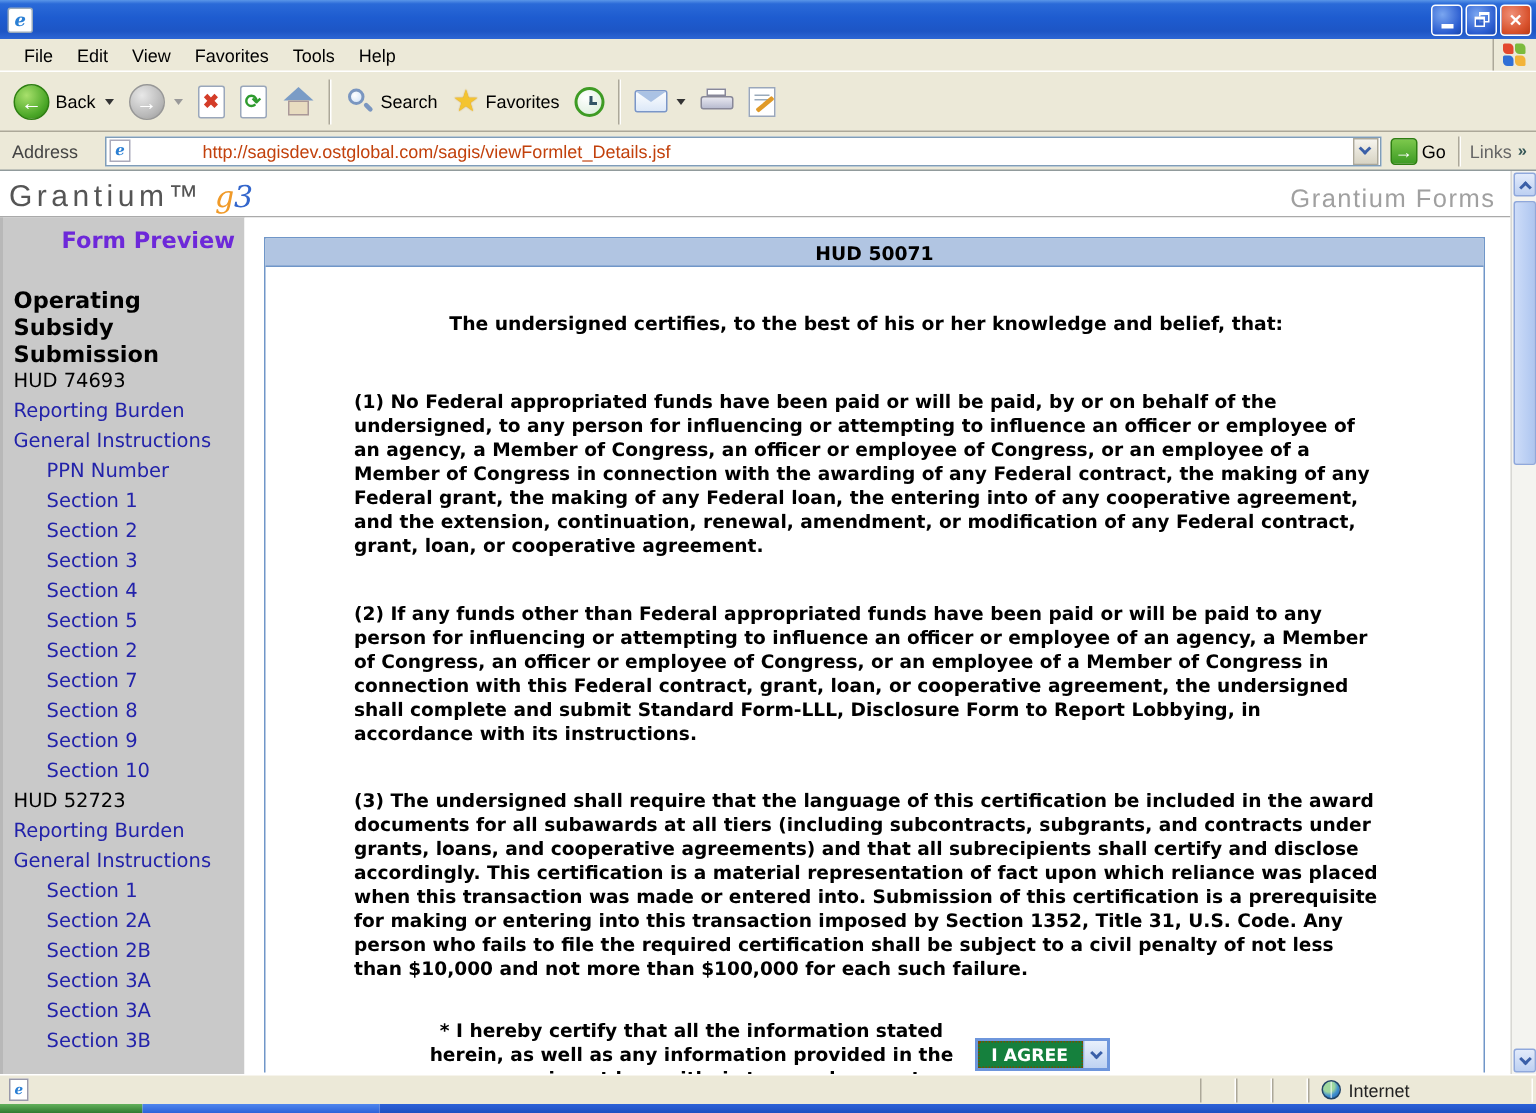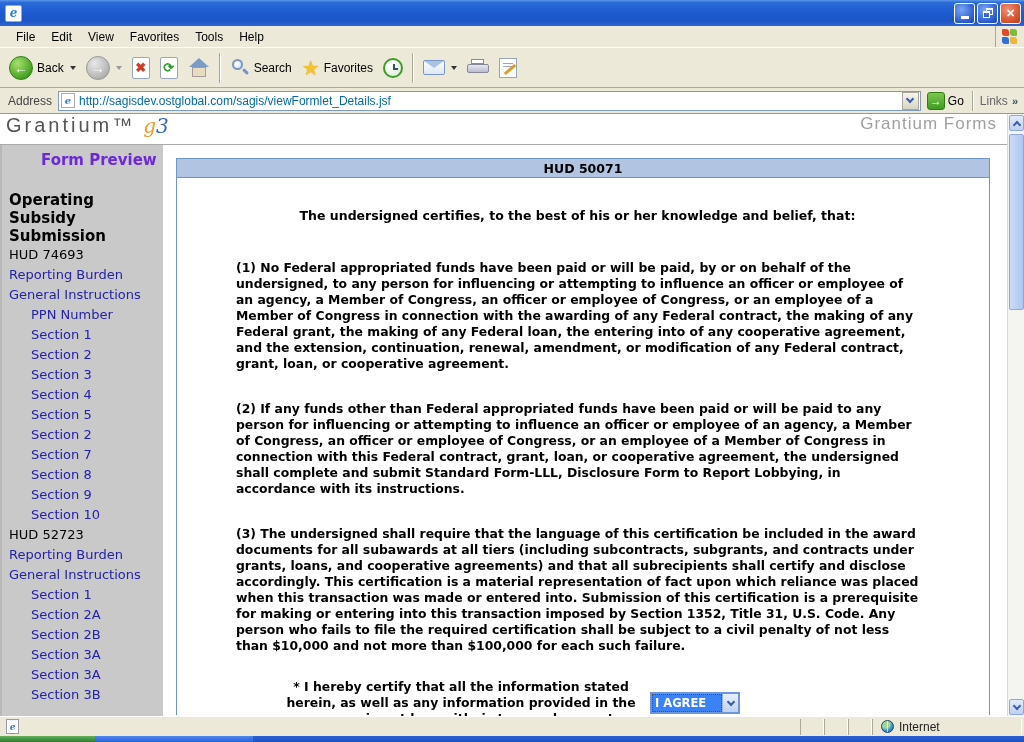--- a/index.html
+++ b/index.html
@@ -73,41 +73,41 @@
   .printer .bodp { position:absolute; top:5px; left:0; width:22px; height:9px; background:linear-gradient(#e8e8f0,#b9bcd0); border:1px solid #889; border-radius:2px; }
   .editpg { position:relative; width:18px; height:20px; background:#fff; border:1px solid #9aa7bb; }
   .editpg .pen { position:absolute; left:3px; top:9px; width:14px; height:3px; background:#E09A28;
     transform:rotate(-40deg); border-radius:1px; }
   .editpg .ln { position:absolute; left:3px; width:10px; height:1px; background:#9ab; }
   .editpg .ln.a{top:4px;} .editpg .ln.b{top:7px;}
 
   
   .addressbar { height:26px; flex:0 0 26px; background:#ECE9D8; border-bottom:1px solid #919B9C;
     display:flex; align-items:center; padding:0 2px 0 8px; font-size:12px; }
-  .addr-label { color:#444; margin-right:6px; }
+  .addr-label { color:#444; margin-right:18px; }
   .addr-input { flex:1; height:20px; background:#fff; border:1px solid #7F9DB9; display:flex; align-items:center; padding:0 1px 0 2px; }
   .addr-favicon { width:14px; height:15px; background:#fff; border:1px solid #aab;
     font:italic bold 10px "DejaVu Serif", serif; color:#2a7fd4; display:flex; align-items:center; justify-content:center; margin-right:4px; }
-  .addr-url { flex:1; font-size:12px; color:#0369a1; white-space:nowrap; overflow:hidden; }
+  .addr-url { flex:1; font-size:12px; color:#c2410c; white-space:nowrap; overflow:hidden;margin-left:44px; }
   .combo-btn { width:17px; height:18px; background:linear-gradient(#f6f4ee,#d8d4c4); border:1px solid #ACA899;
     display:flex; align-items:center; justify-content:center; }
   .go-btn { display:flex; align-items:center; gap:3px; padding:0 6px; height:22px; }
   .go-ico { width:18px; height:18px; border-radius:3px; border:1px solid #2e7f12;
     background:linear-gradient(#7cc84c,#3e9b24); color:#fff; font-weight:bold; font-size:12px;
     display:flex; align-items:center; justify-content:center; }
   .links-sep { width:2px; height:20px; border-left:1px solid #ACA899; border-right:1px solid #fff; margin:0 2px; }
   .links-lbl { color:#666; padding:0 4px; }
   .links-chev { color:#355; font-weight:bold; margin-right:4px; font-size:11px; }
 
   
   .page { flex:1; display:flex; min-height:0; background:#fff; }
   .content-col { flex:1; display:flex; flex-direction:column; min-width:0; }
 
   .brand-header { height:31px; flex:0 0 31px; background:#fff; border-bottom:1px solid #aaa;
-    display:flex; align-items:flex-start; padding:0 10px 1px 6px; }
+    display:flex; align-items:flex-end; padding:0 10px 1px 6px; }
   .brand-word { font-size:20px; color:#555; letter-spacing:3px; }
   .brand-logo { font:italic 20px "DejaVu Serif", serif; margin-left:8px; }
   .brand-logo .g { color:#F09A28; }
   .brand-logo .three { color:#3366CC; }
   .brand-app { margin-left:auto; font-size:17px; color:#A0A0A0; letter-spacing:1px; }
 
   .body-row { flex:1; display:flex; min-height:0; }
 
   
   .sidebar { width:163px; flex:0 0 163px; background:#C9C9C9; border-left:2px solid #b8b8b8;
@@ -122,22 +122,22 @@
   .main { flex:1; background:#fff; overflow:hidden; }
   .panel { margin:13px 0 0 13px; width:814px; height:557px; border:1px solid #7096C8; border-bottom:none; }
   .panel-header { height:19px; background:#B1C5E2; border-bottom:1px solid #7096C8;
     text-align:center; font:bold 12.5px "DejaVu Sans", sans-serif; line-height:19px; color:#000; }
   .panel-body { padding:30px 70px 0 59px; font-family:"DejaVu Sans", sans-serif; }
   .intro { text-align:center; font-weight:bold; font-size:12.5px; margin-bottom:37px; }
   .para { font-weight:bold; font-size:12.4px; line-height:16px; margin-bottom:29px; }
   .certify-row { display:flex; align-items:center; margin-left:46px; margin-top:-4px; }
   .certify-text { width:358px; text-align:center; font-weight:bold; font-size:12.4px; line-height:16px; }
   .xp-select { margin-left:10px; display:flex; align-items:stretch; border:2px solid #6E96DC; background:#fff; height:22px; }
-  .xp-select-value { min-width:70px; background:#3b82f6; color:#fff; font:bold 11.5px "DejaVu Sans", sans-serif;
-    padding:2px 4px 0 3px; outline:1px dotted #7a4a00; outline-offset:-1px; }
+  .xp-select-value { min-width:70px; background:#15803d; color:#fff; font:bold 11.5px "DejaVu Sans", sans-serif;
+    padding:2px 4px 0 3px; outline:1px dotted #7a4a00; outline-offset:-1px;text-align:center; }
   .xp-select-btn { width:16px; background:linear-gradient(#E8F0FC,#BED2F2); border-left:1px solid #98B4E0;
     display:flex; align-items:center; justify-content:center; }
   .chev-down { display:inline-block; width:6px; height:6px; border-right:2px solid #3A5FA8;
     border-bottom:2px solid #3A5FA8; transform:rotate(45deg); margin-top:-3px; }
   .chev-up { display:inline-block; width:6px; height:6px; border-right:2px solid #3A5FA8;
     border-left:none; border-top:2px solid #3A5FA8; transform:rotate(-45deg); margin-bottom:-3px; }
 
   
   .scrollbar { width:17px; flex:0 0 17px; background:#F4F4F0; border-left:1px solid #d8d8d4; position:relative; }
   .sb-btn { position:absolute; left:1px; width:15px; height:16px; border:1px solid #8FA8DC; border-radius:2px;

